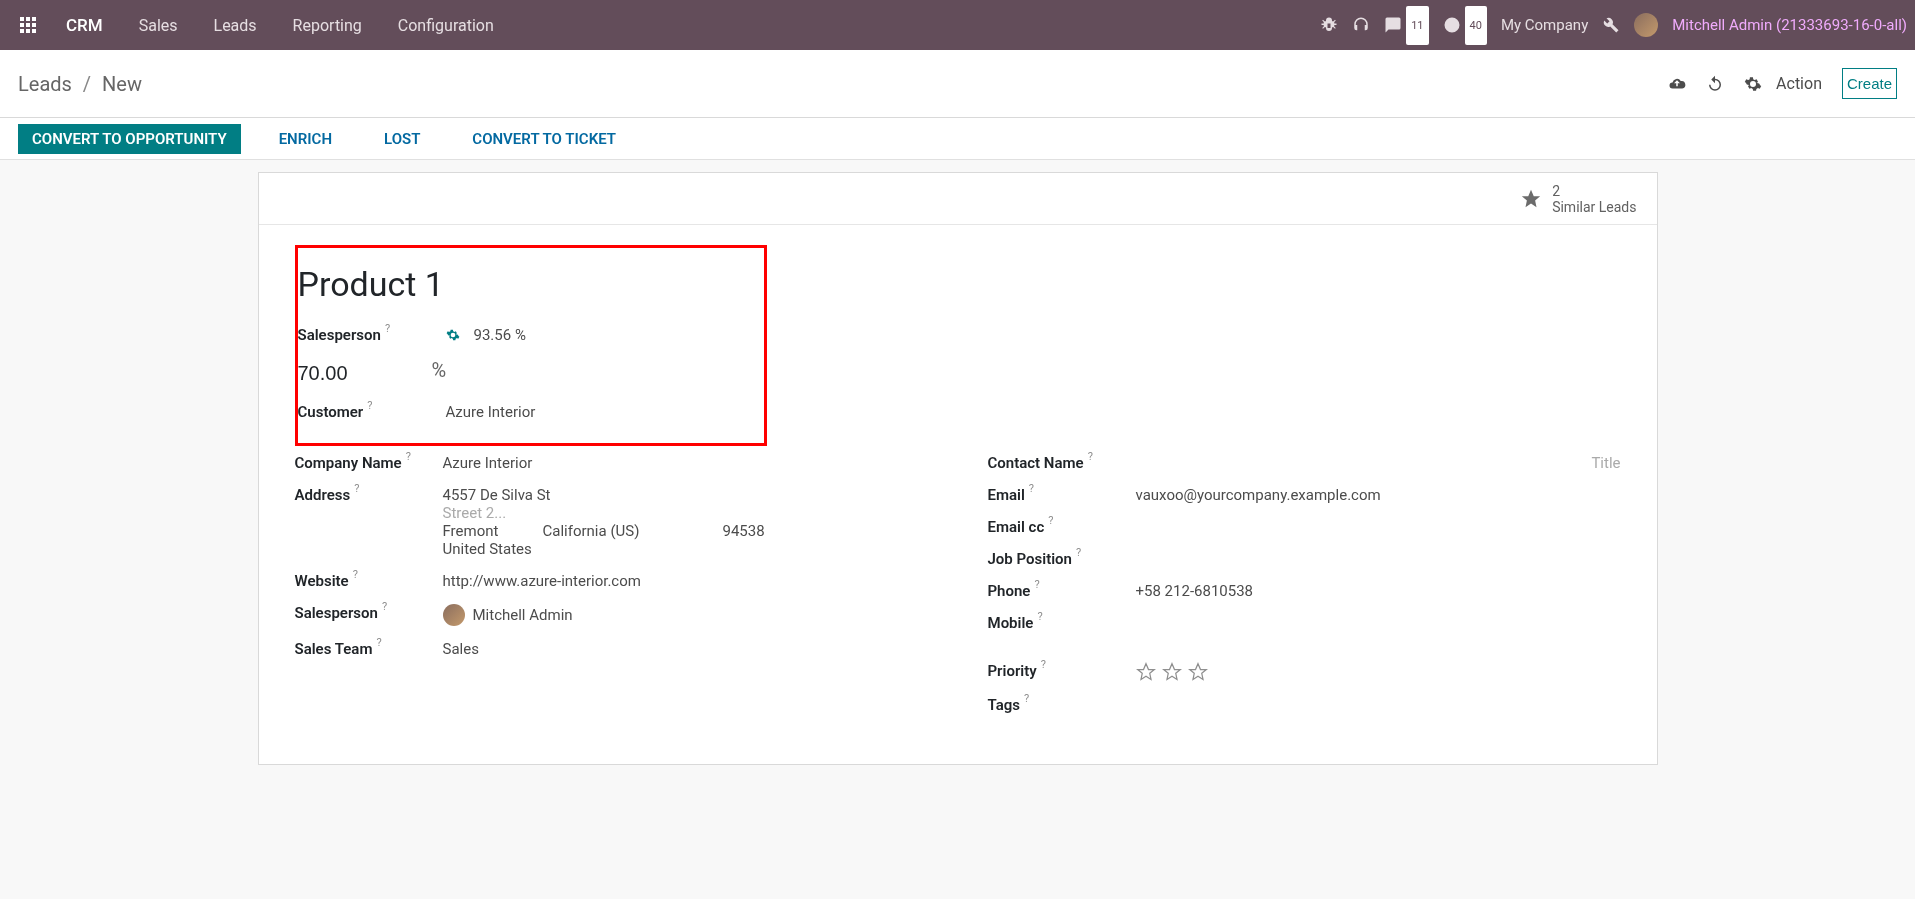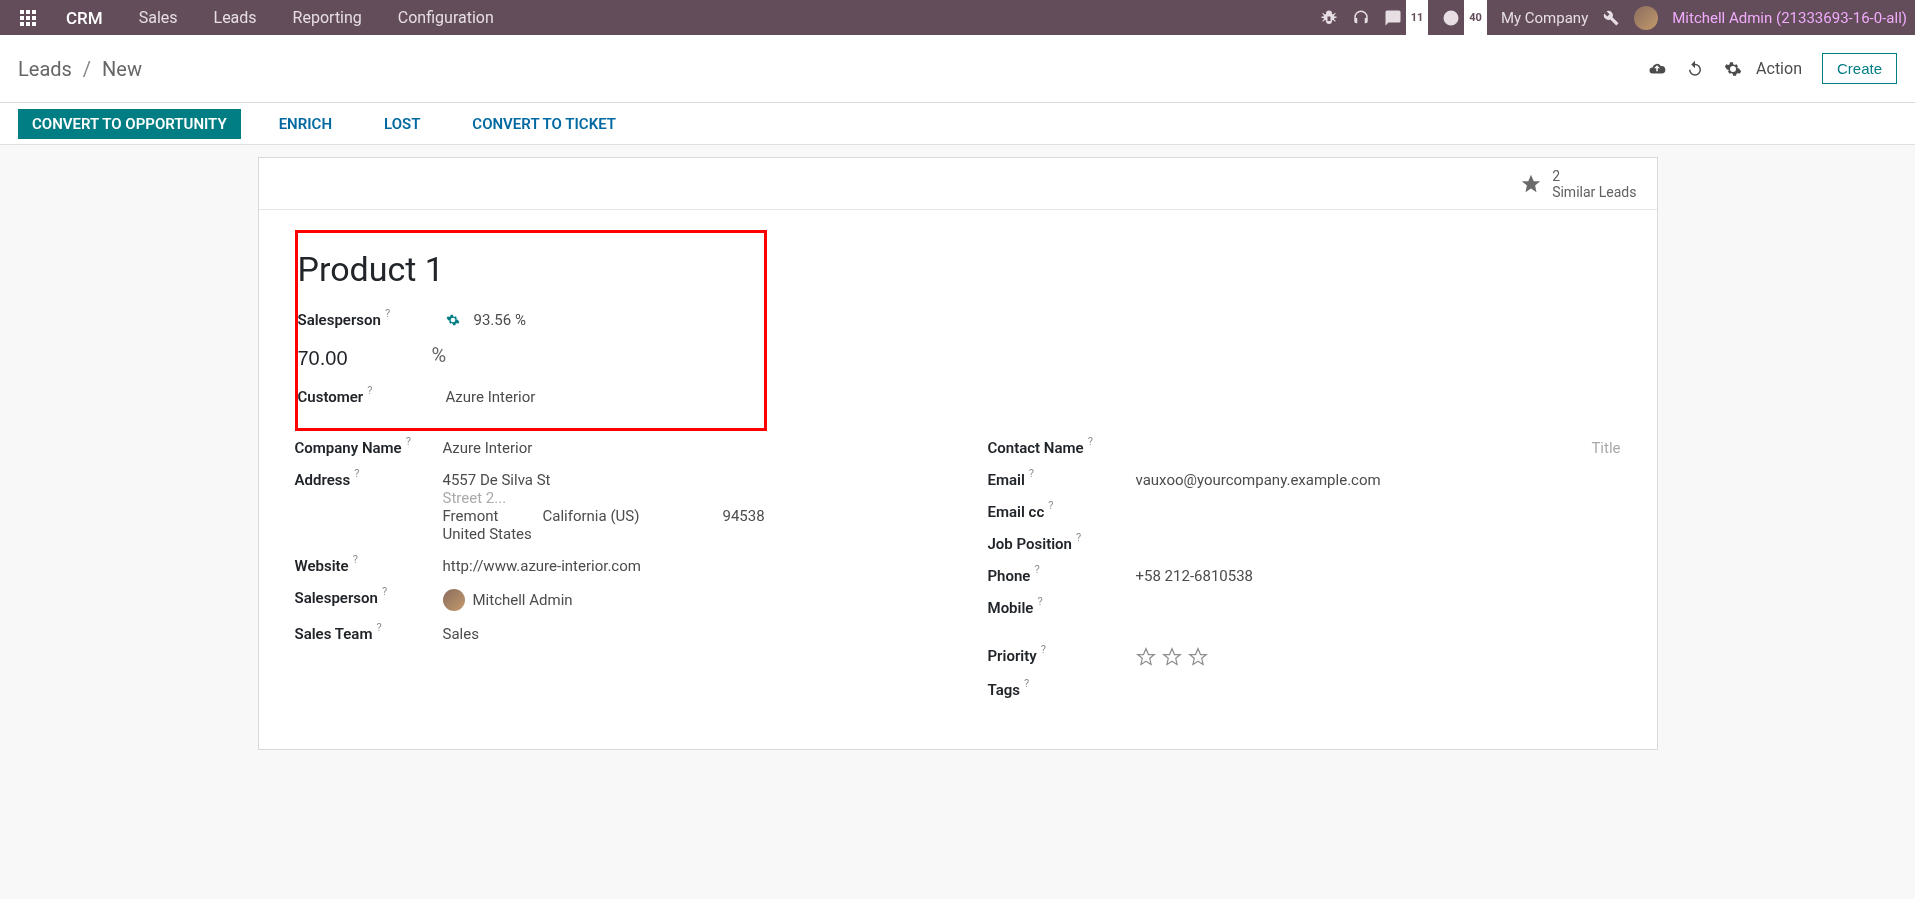--- a/index.html
+++ b/index.html
@@ -1,43 +1,43 @@
 <!DOCTYPE html>
 <html><head>
   <meta charset="utf-8">
   <style>
     * { margin: 0; padding: 0; box-sizing: border-box; }
     body { font-family: -apple-system, BlinkMacSystemFont, "Segoe UI", Roboto, sans-serif; background: #f8f8f8; color: #333; }
     
     
-    .navbar { background: #634d5a; color: #fff; height: 35px; display: flex; align-items: center; padding: 0 8px; }
+    .navbar { background: #634d5a; color: #fff; height: 50px; display: flex; align-items: center; padding: 0 8px; }
     .navbar-left { display: flex; align-items: center; gap: 0; }
     .apps-icon { display: inline-flex; padding: 8px 12px; cursor: pointer; }
     .apps-grid { display: grid; grid-template-columns: repeat(3, 4px); grid-template-rows: repeat(3, 4px); gap: 2px; }
     .apps-grid span { background: #fff; }
     .nav-item { padding: 10px 18px; font-size: 16px; cursor: pointer; color: #e6dee2; }
     .nav-brand { padding: 10px 18px; font-size: 17px; font-weight: 500; }
     .navbar-right { margin-left: auto; display: flex; align-items: center; gap: 14px; }
     .nav-icon { fill: #e6dee2; width: 18px; height: 18px; cursor: pointer; }
     .badge-wrap { display: flex; align-items: center; gap: 4px; cursor: pointer; }
-    .count-badge { background: #fff; color: #634d5a; font-size: 11px; font-weight: 700; padding: 13px 5px; border-radius: 2px; }
+    .count-badge { background: #fff; color: #634d5a; font-size: 11px; font-weight: 400; padding: 13px 5px; border-radius: 2px; }
     .company-name { font-size: 15px; color: #e6dee2; cursor: pointer; }
     .avatar { width: 24px; height: 24px; border-radius: 50%; background: linear-gradient(135deg, #8a6d5e, #c49a6c); display: inline-block; }
     .user-name { font-size: 15px; color: #f0abfc; cursor: pointer; }
     
     
     .controlbar { background: #fff; border-bottom: 1px solid #d9d9d9; height: 68px; display: flex; align-items: center; padding: 0 18px; }
     .breadcrumb { font-size: 20px; color: #666; }
     .breadcrumb .bc-link { color: #666; cursor: pointer; }
     .breadcrumb .sep { color: #888; margin: 0 6px; }
     .breadcrumb .bc-current { color: #666; }
     .controlbar-right { margin-left: auto; display: flex; align-items: center; gap: 20px; }
     .cb-icon { fill: #4c4c4c; width: 18px; height: 18px; cursor: pointer; }
     .action-btn { display: flex; align-items: center; gap: 14px; color: #4c4c4c; font-size: 16px; cursor: pointer; }
-    .create-btn { border: 1px solid #017e84; color: #017e84; background: #fff; padding: 6px 14px; font-size: 15px; cursor: pointer; }
+    .create-btn { border: 1px solid #017e84; color: #017e84; background: #fff; padding: 6px 4px; font-size: 15px; cursor: pointer; }
     
     
     .statusbar { background: #fff; border-bottom: 1px solid #e0e0e0; height: 42px; display: flex; align-items: center; padding: 0 18px; gap: 24px; }
     .status-btn { padding: 6px 14px; font-size: 15px; font-weight: 600; cursor: pointer; }
     .status-btn.primary { background: #017e84; color: #fff; }
     .status-btn.secondary { color: #0369a1; background: transparent; }
     
     
     .scroll-area { height: calc(100vh - 46px - 56px - 42px); overflow-y: scroll; }
     .scroll-area::-webkit-scrollbar { width: 16px; }

